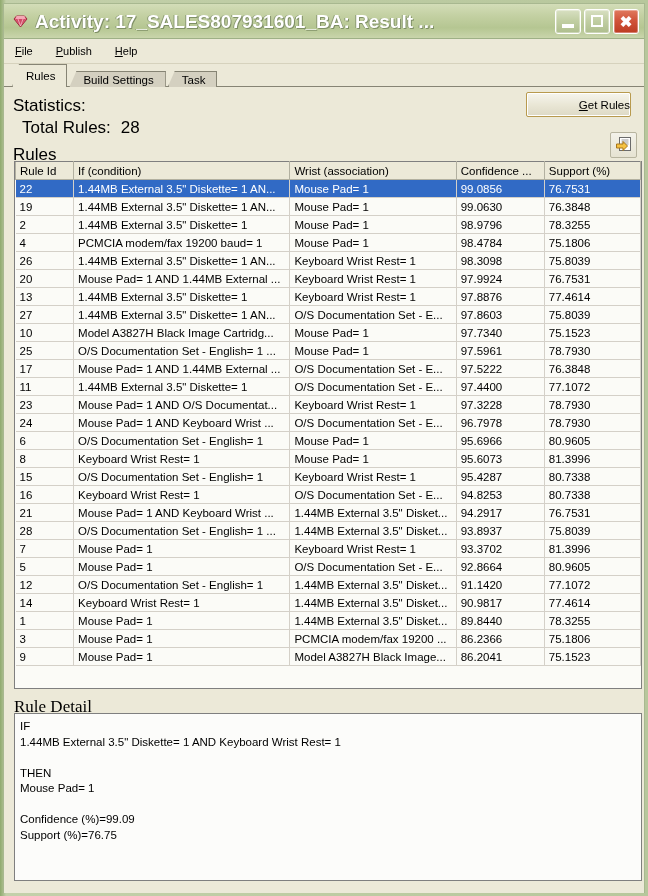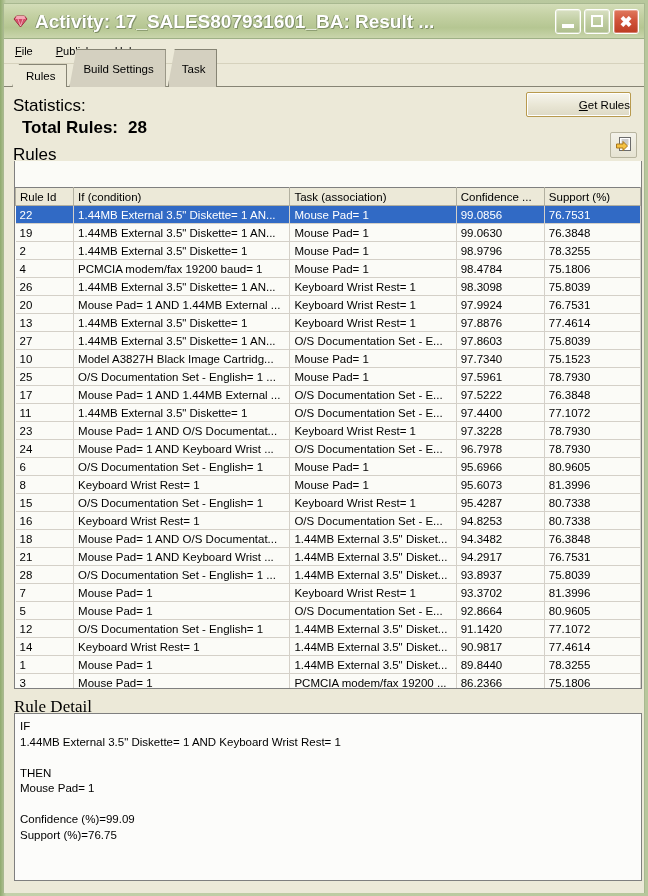--- a/index.html
+++ b/index.html
@@ -130,21 +130,21 @@
   .tabstrip {
     position: relative;
     height: 23px;
     background: #ece9d8;
     padding-left: 8px;
     display: flex;
     align-items: flex-end;
   }
   .tab {
     position: relative;
-    height: 38px;
+    height: 16px;
     box-sizing: border-box;
     padding: 0 11px 0 13px;
     display: flex;
     align-items: center;
     font-size: 11.5px;
     background: #d4d0c0;
     border: 1px solid #868474;
     border-bottom: none;
     margin-right: 2px;
     cursor: pointer;
@@ -171,21 +171,21 @@
     height: calc(100% - 35px - 24px - 23px);
     box-sizing: border-box;
     border-top: 1px solid #ece9d8;
     padding: 0;
   }
 
   .lbl { font-size: 17px; color: #000; }
   .lbl u { text-decoration: underline; }
 
   .stats-label { position: absolute; left: 9px; top: 8px; }
-  .total-rules { position: absolute; left: 18px; top: 30px; font-weight: bold; }
+  .total-rules { position: absolute; left: 18px; top: 30px; }
   .total-rules .num { margin-left: 10px; }
 
   .get-rules-btn {
     position: absolute;
     right: 13px; top: 4px;
     width: 105px; height: 25px;
     box-sizing: border-box;
     background: linear-gradient(to bottom, #f6f5ee 0%, #eae7d6 50%, #ddd9c5 100%);
     border: 1px solid #b89a4e;
     border-radius: 2px;
@@ -221,21 +221,20 @@
     background: #fbfbf7;
     border: 1px solid #7f7f7f;
     border-top: none;
     overflow: hidden;
   }
   table.grid {
     border-collapse: collapse;
     width: 100%;
     table-layout: fixed;
     font-size: 11.5px;
-    margin-top: 26px;
   }
   table.grid th {
     height: 17px;
     background: #ece9d8;
     border: 1px solid #b2b0a0;
     border-top: 1px solid #7f7f7f;
     font-weight: normal;
     text-align: left;
     padding: 0 0 0 4px;
     font-size: 11.5px;
@@ -363,21 +362,21 @@
             <col class="col-id">
               <col class="col-if">
               <col class="col-then">
               <col class="col-conf">
               <col class="col-supp">
           </colgroup>
           <thead>
             <tr>
               <th>Rule Id</th>
               <th>If (condition)</th>
-              <th>Task (association)</th>
+              <th>Wrist (association)</th>
               <th>Confidence ...</th>
               <th>Support (%)</th>
             </tr>
           </thead>
           <tbody id="grid-body">
               <tr class="sel">
                 <td>22</td>
                 <td>1.44MB External 3.5" Diskette= 1 AN...</td>
                 <td>Mouse Pad= 1</td>
                 <td>99.0856</td>
@@ -496,27 +495,20 @@
                 <td>80.7338</td>
               </tr>
               <tr>
                 <td>16</td>
                 <td>Keyboard Wrist Rest= 1</td>
                 <td>O/S Documentation Set - E...</td>
                 <td>94.8253</td>
                 <td>80.7338</td>
               </tr>
               <tr>
-                <td>18</td>
-                <td>Mouse Pad= 1 AND O/S Documentat...</td>
-                <td>1.44MB External 3.5" Disket...</td>
-                <td>94.3482</td>
-                <td>76.3848</td>
-              </tr>
-              <tr>
                 <td>21</td>
                 <td>Mouse Pad= 1 AND Keyboard Wrist ...</td>
                 <td>1.44MB External 3.5" Disket...</td>
                 <td>94.2917</td>
                 <td>76.7531</td>
               </tr>
               <tr>
                 <td>28</td>
                 <td>O/S Documentation Set - English= 1 ...</td>
                 <td>1.44MB External 3.5" Disket...</td>

